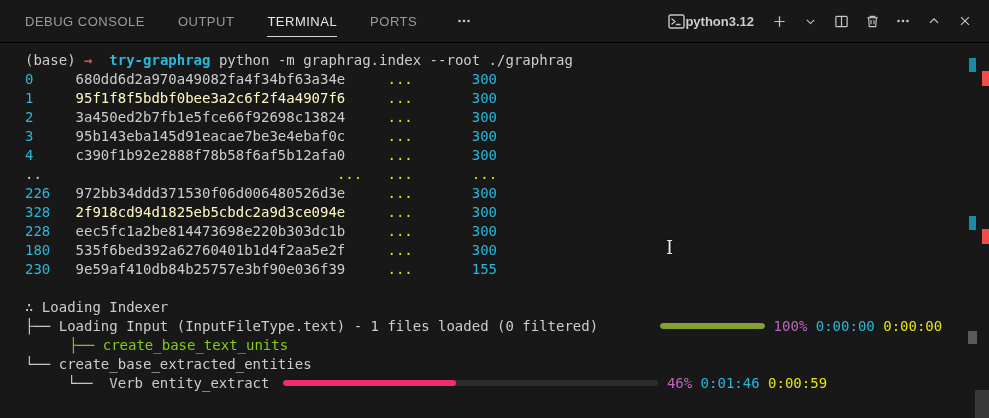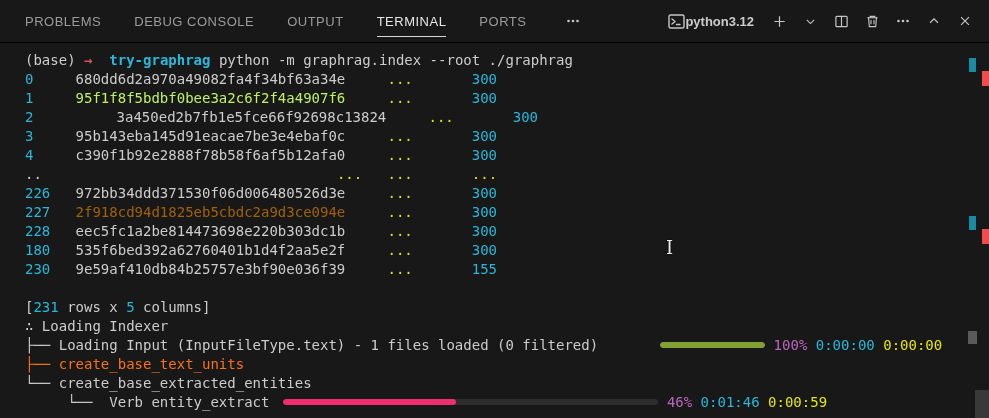--- a/index.html
+++ b/index.html
@@ -53,21 +53,20 @@
     position:absolute; left:666px; top:239px;
     font-family:"DejaVu Serif", serif; font-size:18px; line-height:18px;
     color:#e8e8e8; text-shadow:0 0 2px rgba(0,0,0,.9);
   }
 </style>
 </head>
 <body>
 
 <div class="panel-header">
   <div class="tabs">
-    <div class="tab">PROBLEMS</div>
     <div class="tab">DEBUG CONSOLE</div>
     <div class="tab">OUTPUT</div>
     <div class="tab active">TERMINAL</div>
     <div class="tab">PORTS</div>
     <div class="tabs-more icon-btn">
       <svg width="16" height="16" viewBox="0 0 16 16" fill="#c5c5c5">
         <circle cx="3.5" cy="8" r="1.3"></circle>
           <circle cx="8" cy="8" r="1.3"></circle>
           <circle cx="12.5" cy="8" r="1.3"></circle>
       </svg>
@@ -124,35 +123,34 @@
       <svg width="14" height="14" viewBox="0 0 16 16" fill="none" stroke="#c5c5c5" stroke-width="1.3">
           <path d="M3.5 3.5l9 9M12.5 3.5l-9 9"></path>
         </svg>
     </div>
   </div>
 </div>
 
 <div class="terminal">
     <div class="tline"><span style="color: rgb(204, 204, 204);">(base) </span><span style="color: rgb(217, 83, 79); font-weight: bold;">→</span><span style="color: rgb(204, 204, 204);">  </span><span style="color: rgb(41, 184, 219); font-weight: bold;">try-graphrag</span><span style="color: rgb(204, 204, 204);"> python -m graphrag.index --root ./graphrag</span></div>
     <div class="tline"><span style="color: rgb(41, 184, 219);">0     </span><span style="color: rgb(204, 204, 204);">680dd6d2a970a49082fa4f34bf63a34e</span><span style="color: rgb(204, 204, 204);">     </span><span style="color: rgb(229, 229, 16);">...</span><span style="color: rgb(204, 204, 204);">       </span><span style="color: rgb(41, 184, 219);">300</span></div>
-    <div class="tline"><span style="color: rgb(41, 184, 219);">1     </span><span style="color: #bef264;">95f1f8f5bdbf0bee3a2c6f2f4a4907f6</span><span style="color: rgb(204, 204, 204);">     </span><span style="color: rgb(229, 229, 16);">...</span><span style="color: rgb(204, 204, 204);">       </span><span style="color: rgb(41, 184, 219);">300</span></div>
-    <div class="tline"><span style="color: rgb(41, 184, 219);">2     </span><span style="color: rgb(204, 204, 204); margin-left: 41px;">3a450ed2b7fb1e5fce66f92698c13824</span><span style="color: rgb(204, 204, 204);">     </span><span style="color: rgb(229, 229, 16);">...</span><span style="color: rgb(204, 204, 204);">       </span><span style="color: rgb(41, 184, 219);">300</span></div>
+    <div class="tline"><span style="color: rgb(41, 184, 219);">1     </span><span style="color: #fef9c3;">95f1f8f5bdbf0bee3a2c6f2f4a4907f6</span><span style="color: rgb(204, 204, 204);">     </span><span style="color: rgb(229, 229, 16);">...</span><span style="color: rgb(204, 204, 204);">       </span><span style="color: rgb(41, 184, 219);">300</span></div>
+    <div class="tline"><span style="color: rgb(41, 184, 219);">2     </span><span style="color: rgb(204, 204, 204);">3a450ed2b7fb1e5fce66f92698c13824</span><span style="color: rgb(204, 204, 204);">     </span><span style="color: rgb(229, 229, 16);">...</span><span style="color: rgb(204, 204, 204);">       </span><span style="color: rgb(41, 184, 219);">300</span></div>
     <div class="tline"><span style="color: rgb(41, 184, 219);">3     </span><span style="color: rgb(204, 204, 204);">95b143eba145d91eacae7be3e4ebaf0c</span><span style="color: rgb(204, 204, 204);">     </span><span style="color: rgb(229, 229, 16);">...</span><span style="color: rgb(204, 204, 204);">       </span><span style="color: rgb(41, 184, 219);">300</span></div>
     <div class="tline"><span style="color: rgb(41, 184, 219);">4     </span><span style="color: rgb(204, 204, 204);">c390f1b92e2888f78b58f6af5b12afa0</span><span style="color: rgb(204, 204, 204);">     </span><span style="color: rgb(229, 229, 16);">...</span><span style="color: rgb(204, 204, 204);">       </span><span style="color: rgb(41, 184, 219);">300</span></div>
     <div class="tline"><span style="color: rgb(204, 204, 204);">..</span><span style="color: rgb(204, 204, 204);">                                   </span><span style="color: rgb(229, 229, 16);">...</span><span style="color: rgb(204, 204, 204);">   </span><span style="color: rgb(229, 229, 16);">...</span><span style="color: rgb(204, 204, 204);">       </span><span style="color: rgb(229, 229, 16);">...</span></div>
     <div class="tline"><span style="color: rgb(41, 184, 219);">226   </span><span style="color: rgb(204, 204, 204);">972bb34ddd371530f06d006480526d3e</span><span style="color: rgb(204, 204, 204);">     </span><span style="color: rgb(229, 229, 16);">...</span><span style="color: rgb(204, 204, 204);">       </span><span style="color: rgb(41, 184, 219);">300</span></div>
-    <div class="tline"><span style="color: rgb(41, 184, 219);">227   </span><span style="color: #a16207; text-align: center;">2f918cd94d1825eb5cbdc2a9d3ce094e</span><span style="color: rgb(204, 204, 204);">     </span><span style="color: rgb(229, 229, 16);">...</span><span style="color: rgb(204, 204, 204);">       </span><span style="color: rgb(41, 184, 219);">300</span></div>
+    <div class="tline"><span style="color: rgb(41, 184, 219);">328   </span><span style="color: #fef9c3; text-align: center;">2f918cd94d1825eb5cbdc2a9d3ce094e</span><span style="color: rgb(204, 204, 204);">     </span><span style="color: rgb(229, 229, 16);">...</span><span style="color: rgb(204, 204, 204);">       </span><span style="color: rgb(41, 184, 219);">300</span></div>
     <div class="tline"><span style="color: rgb(41, 184, 219); margin-top: 40px;">228   </span><span style="color: rgb(204, 204, 204);">eec5fc1a2be814473698e220b303dc1b</span><span style="color: rgb(204, 204, 204);">     </span><span style="color: rgb(229, 229, 16);">...</span><span style="color: rgb(204, 204, 204);">       </span><span style="color: rgb(41, 184, 219);">300</span></div>
     <div class="tline"><span style="color: rgb(41, 184, 219);">180   </span><span style="color: rgb(204, 204, 204);">535f6bed392a62760401b1d4f2aa5e2f</span><span style="color: rgb(204, 204, 204);">     </span><span style="color: rgb(229, 229, 16);">...</span><span style="color: rgb(204, 204, 204);">       </span><span style="color: rgb(41, 184, 219);">300</span></div>
     <div class="tline"><span style="color: rgb(41, 184, 219);">230   </span><span style="color: rgb(204, 204, 204);">9e59af410db84b25757e3bf90e036f39</span><span style="color: rgb(204, 204, 204);">     </span><span style="color: rgb(229, 229, 16);">...</span><span style="color: rgb(204, 204, 204);">       </span><span style="color: rgb(41, 184, 219);">155</span></div>
     <div class="tline"><span style="color: rgb(204, 204, 204);"> </span></div>
-    <div class="tline"><span style="color: rgb(204, 204, 204);">[</span><span style="color: rgb(41, 184, 219);">231</span><span style="color: rgb(204, 204, 204);"> rows x </span><span style="color: rgb(41, 184, 219);">5</span><span style="color: rgb(204, 204, 204);"> columns]</span></div>
     <div class="tline"><span style="color: rgb(204, 204, 204);">∴</span><span style="color: rgb(204, 204, 204);"> Loading Indexer</span></div>
     <div class="tline"><span style="color: rgb(204, 204, 204);">├── Loading Input (InputFileType.text) - 1 files loaded (0 filtered)</span><span class="bar" style="width: 105px; margin-left: 62px; background: rgb(45, 45, 45);"><i style="width: 100%; background: rgb(133, 160, 50);"></i></span><span style="color: rgb(204, 204, 204);"> </span><span style="color: rgb(191, 100, 191);">100%</span><span style="color: rgb(204, 204, 204);"> </span><span style="color: rgb(41, 184, 219);">0:00:00</span><span style="color: rgb(204, 204, 204);"> </span><span style="color: rgb(229, 229, 16);">0:00:00</span></div>
-    <div class="tline"><span style="color: #f97316;">├── create_base_text_units</span></div>
+    <div class="tline"><span style="color: #84cc16; margin-left: 44px;">├── create_base_text_units</span></div>
     <div class="tline"><span style="color: rgb(204, 204, 204);">└── create_base_extracted_entities</span></div>
     <div class="tline"><span style="color: rgb(204, 204, 204);">     └──  Verb entity_extract</span><span class="bar" style="width: 375px; margin-left: 14px; background: rgb(45, 45, 45);"><i style="width: 46%; background: rgb(240, 45, 110);"></i></span><span style="color: rgb(204, 204, 204);"> </span><span style="color: rgb(191, 100, 191);">46%</span><span style="color: rgb(204, 204, 204);"> </span><span style="color: rgb(41, 184, 219);">0:01:46</span><span style="color: rgb(204, 204, 204);"> </span><span style="color: rgb(229, 229, 16);">0:00:59</span></div>
   </div>
 
 <div class="ibeam">I</div>
 
 <div id="scroll-overlay">
     <div class="scroll-mark" style="left: 969px; top: 58px; width: 7px; height: 14px; background: rgb(27, 138, 165);"></div>
     <div class="scroll-mark" style="left: 982px; top: 71px; width: 7px; height: 15px; background: rgb(241, 76, 76);"></div>
     <div class="scroll-mark" style="left: 969px; top: 216px; width: 7px; height: 14px; background: rgb(27, 138, 165);"></div>

